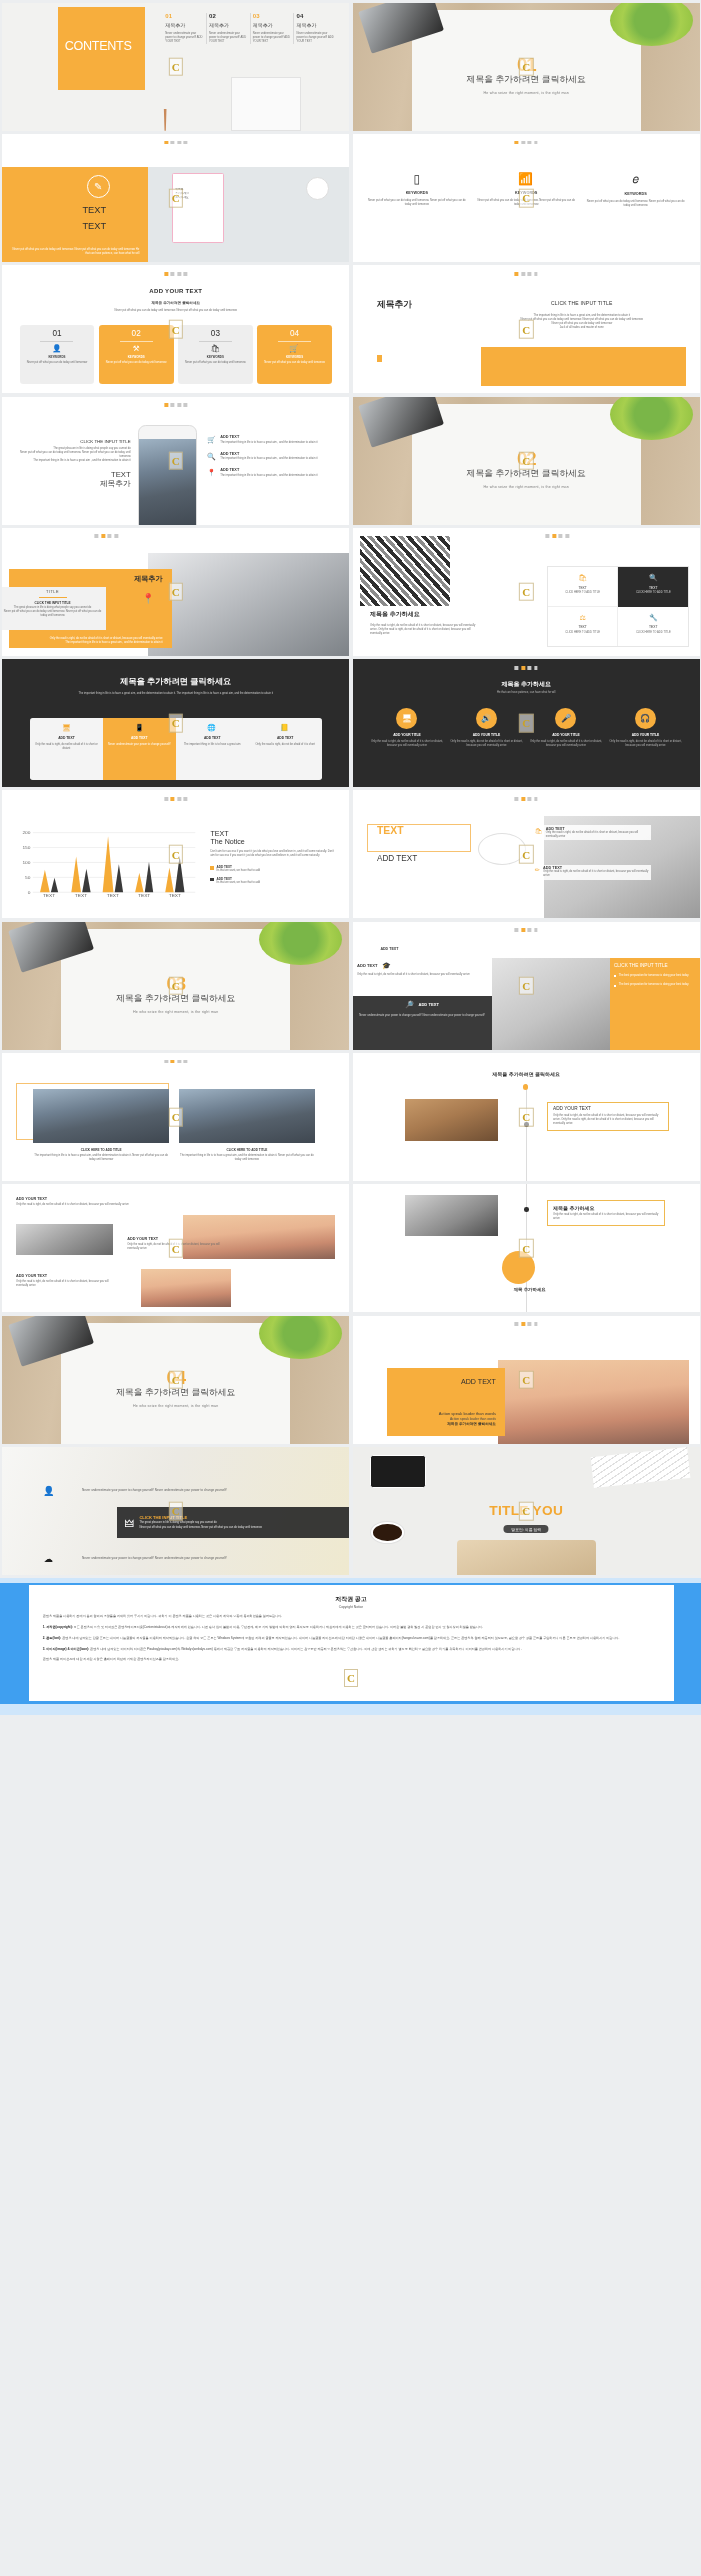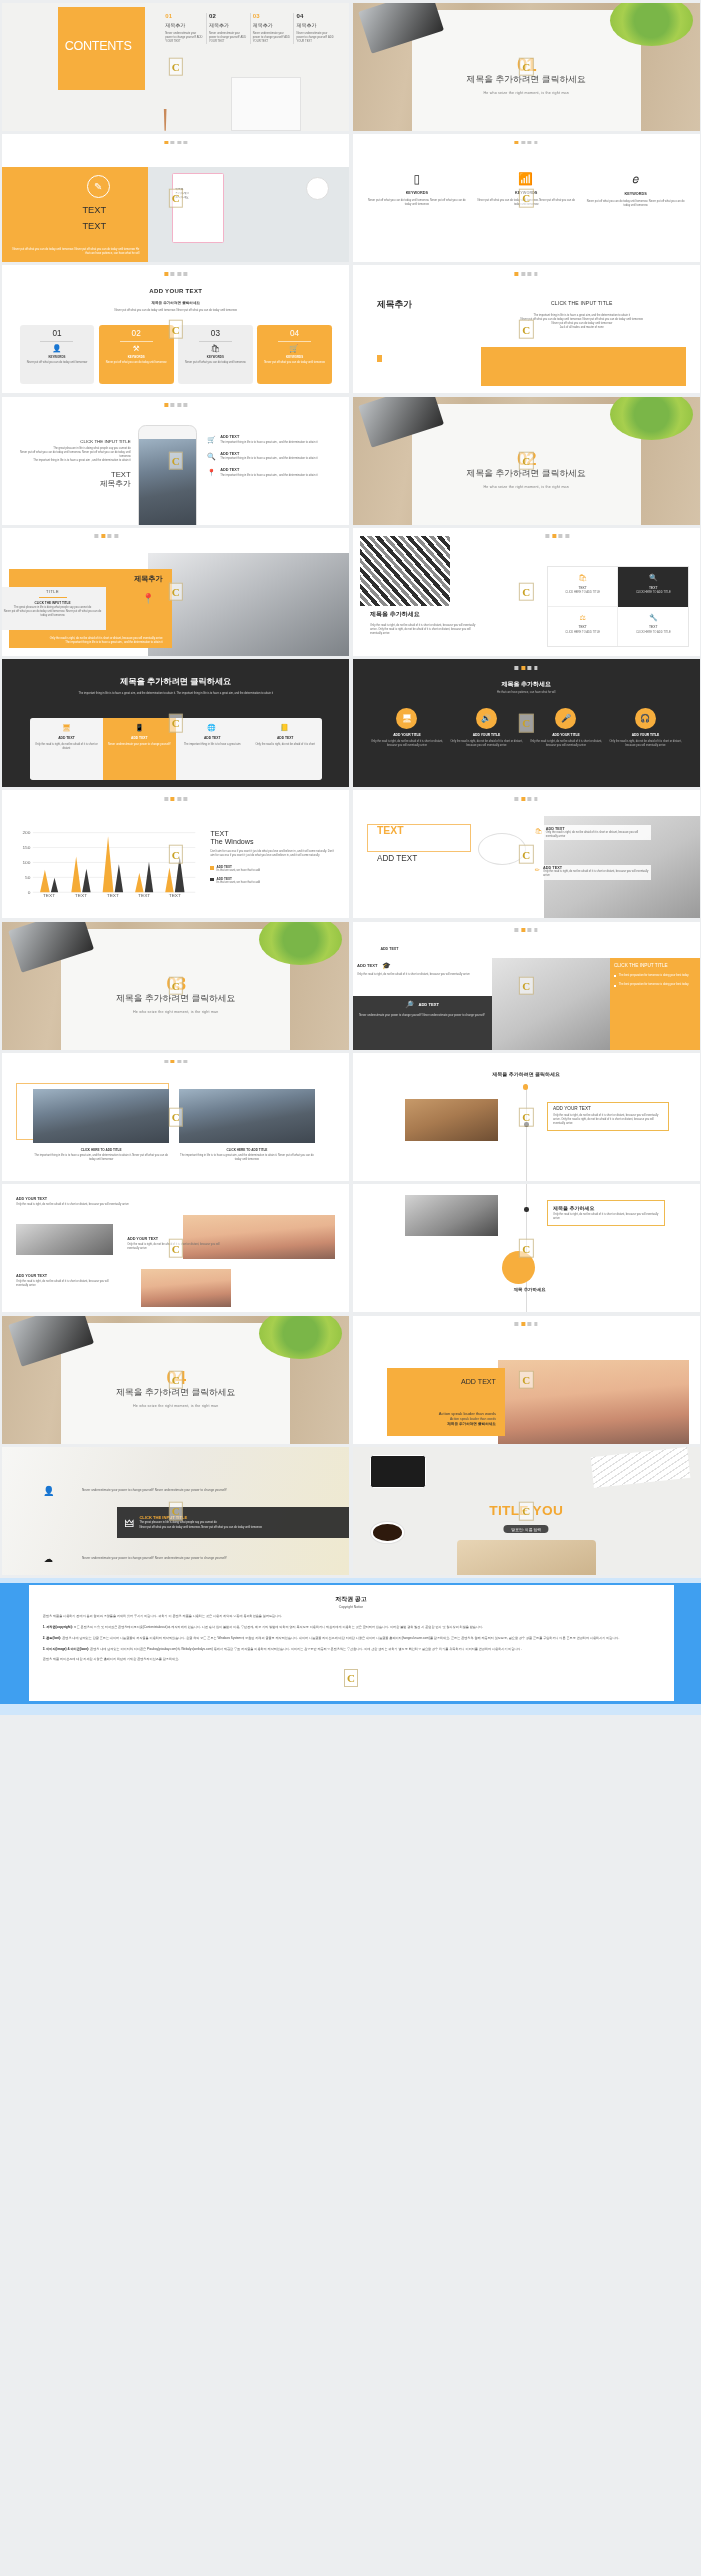--- a/index.html
+++ b/index.html
@@ -416,21 +416,21 @@
           <text x="55" y="150">TEXT</text>
             <text x="108" y="150">TEXT</text>
             <text x="161" y="150">TEXT</text>
           <text x="213" y="150">TEXT</text>
             <text x="264" y="150">TEXT</text>
         </g>
       </svg>
     </div>
     <div style="position:absolute;left:60%;right:3%;top:31%">
       <div style="font-size:7.1px;color:#2f2f2f">TEXT</div>
-      <div style="font-size:7.1px;color:#2f2f2f">The Windows</div>
+      <div style="font-size:7.1px;color:#2f2f2f">The Notice</div>
       <div class="tiny" style="margin-top:3.8px">Don't aim for success if you want it; just do what you love and believe in, and it will come naturally. Don't aim for success if you want it; just do what you love and believe in, and it will come naturally</div>
       <div style="display:flex;gap:2.7px;margin-top:7.1px;align-items:flex-start">
         <span style="width:3.3px;height:3.3px;background:#f5ab36;display:block;margin-top:1.1px"></span>
         <div>
             <div style="font-size:3.1px;font-weight:700">ADD TEXT</div>
         <div class="tiny">Its that we want, we have that to add</div>
           </div>
       </div>
       <div style="display:flex;gap:2.7px;margin-top:3.8px;align-items:flex-start">
         <span style="width:3.3px;height:3.3px;background:#3a3a3a;display:block;margin-top:1.1px"></span>

